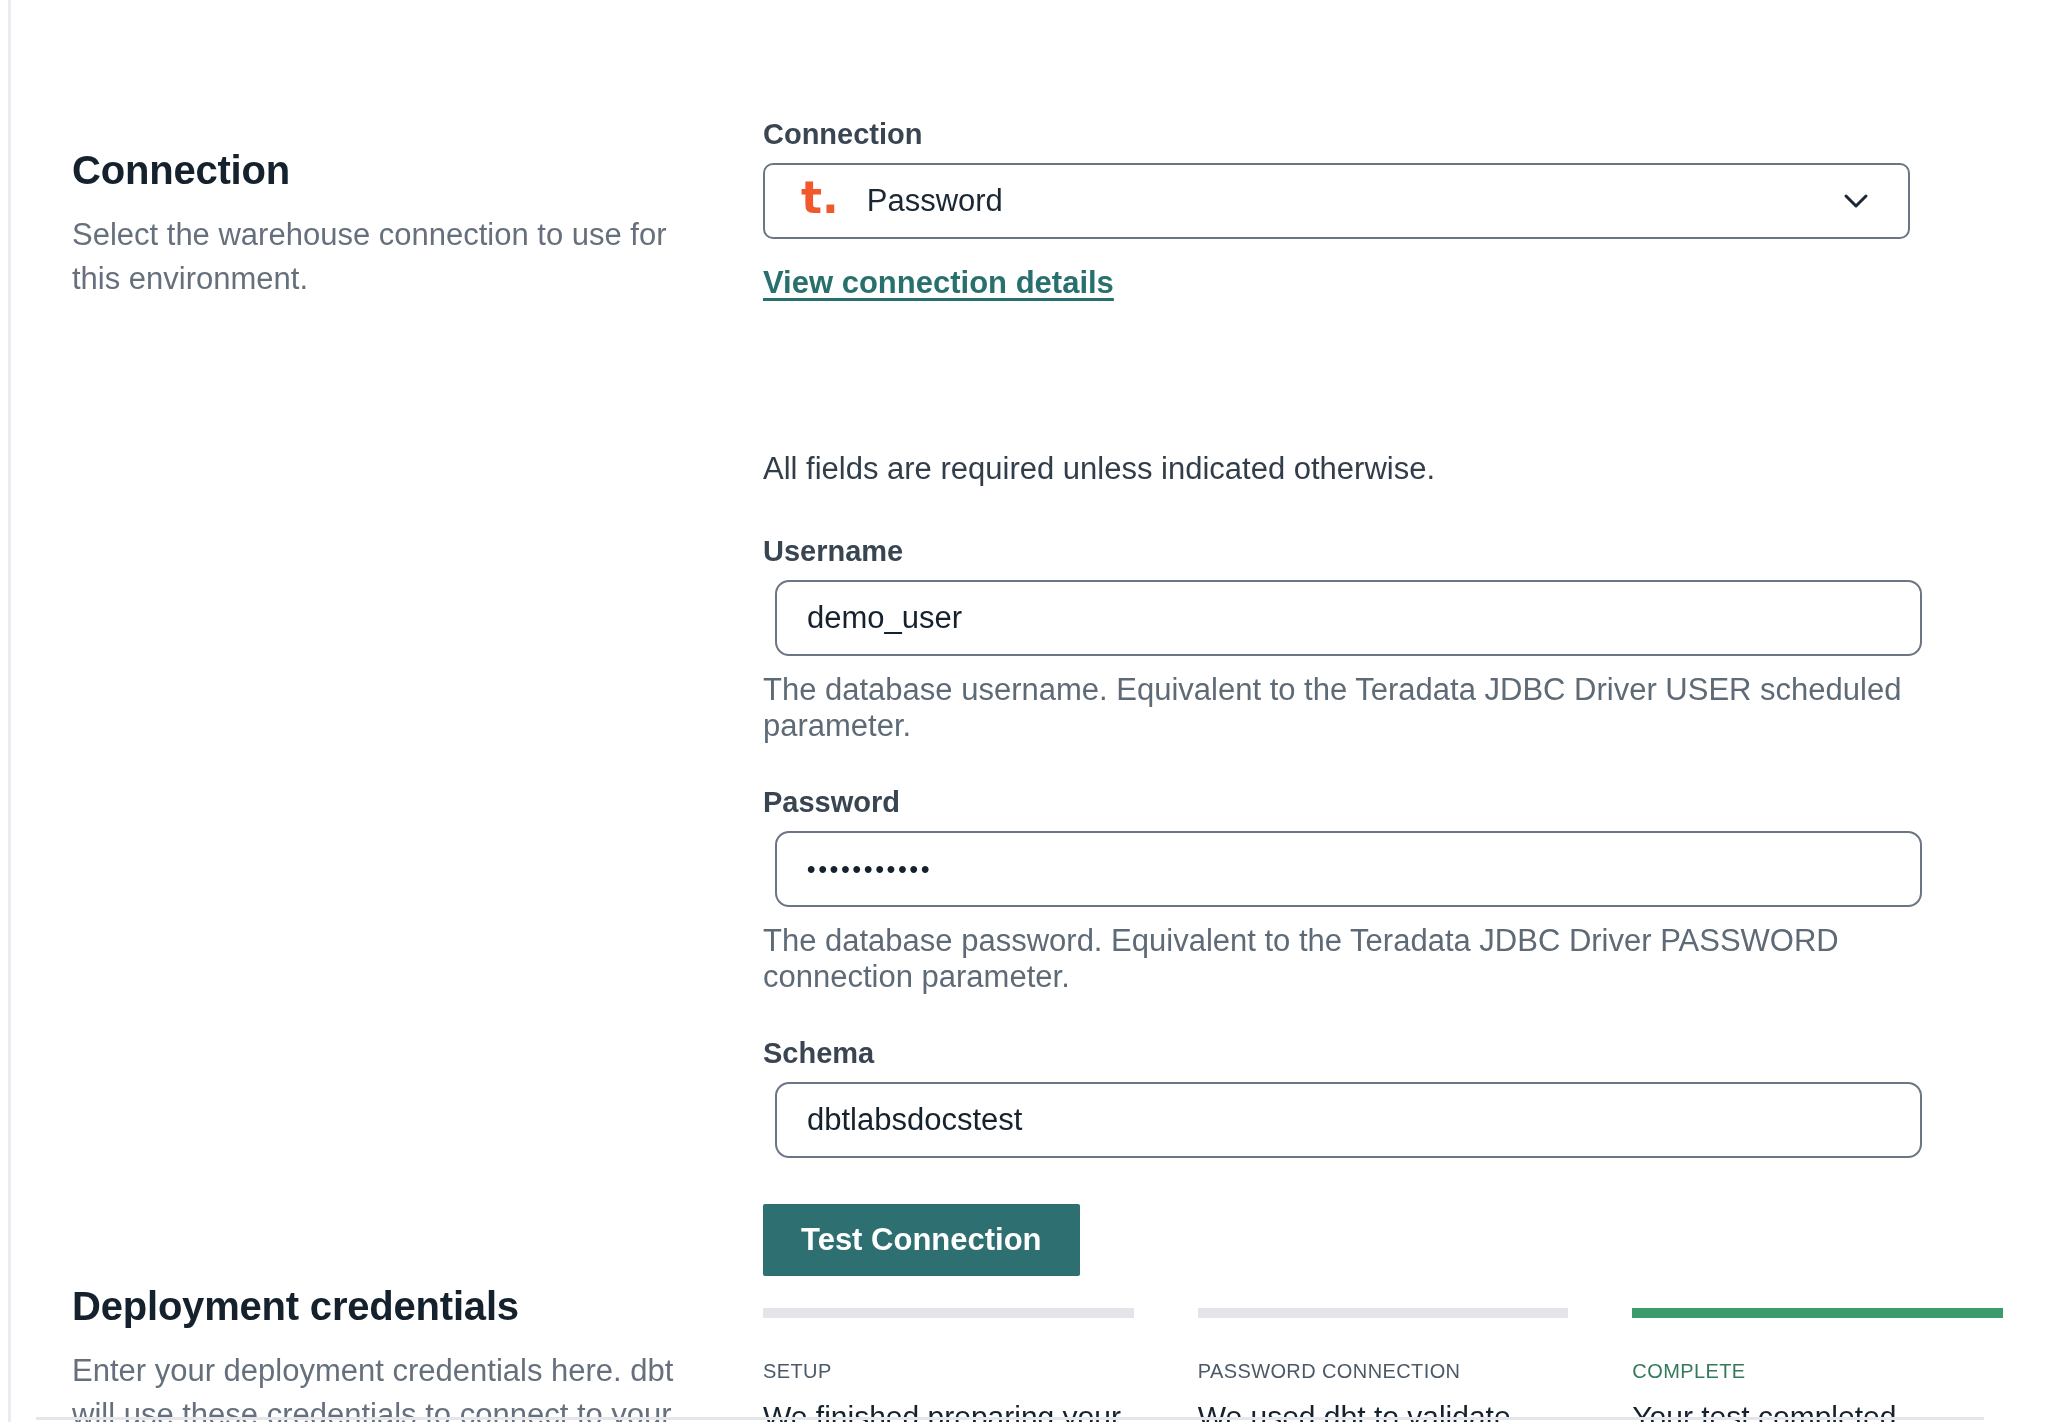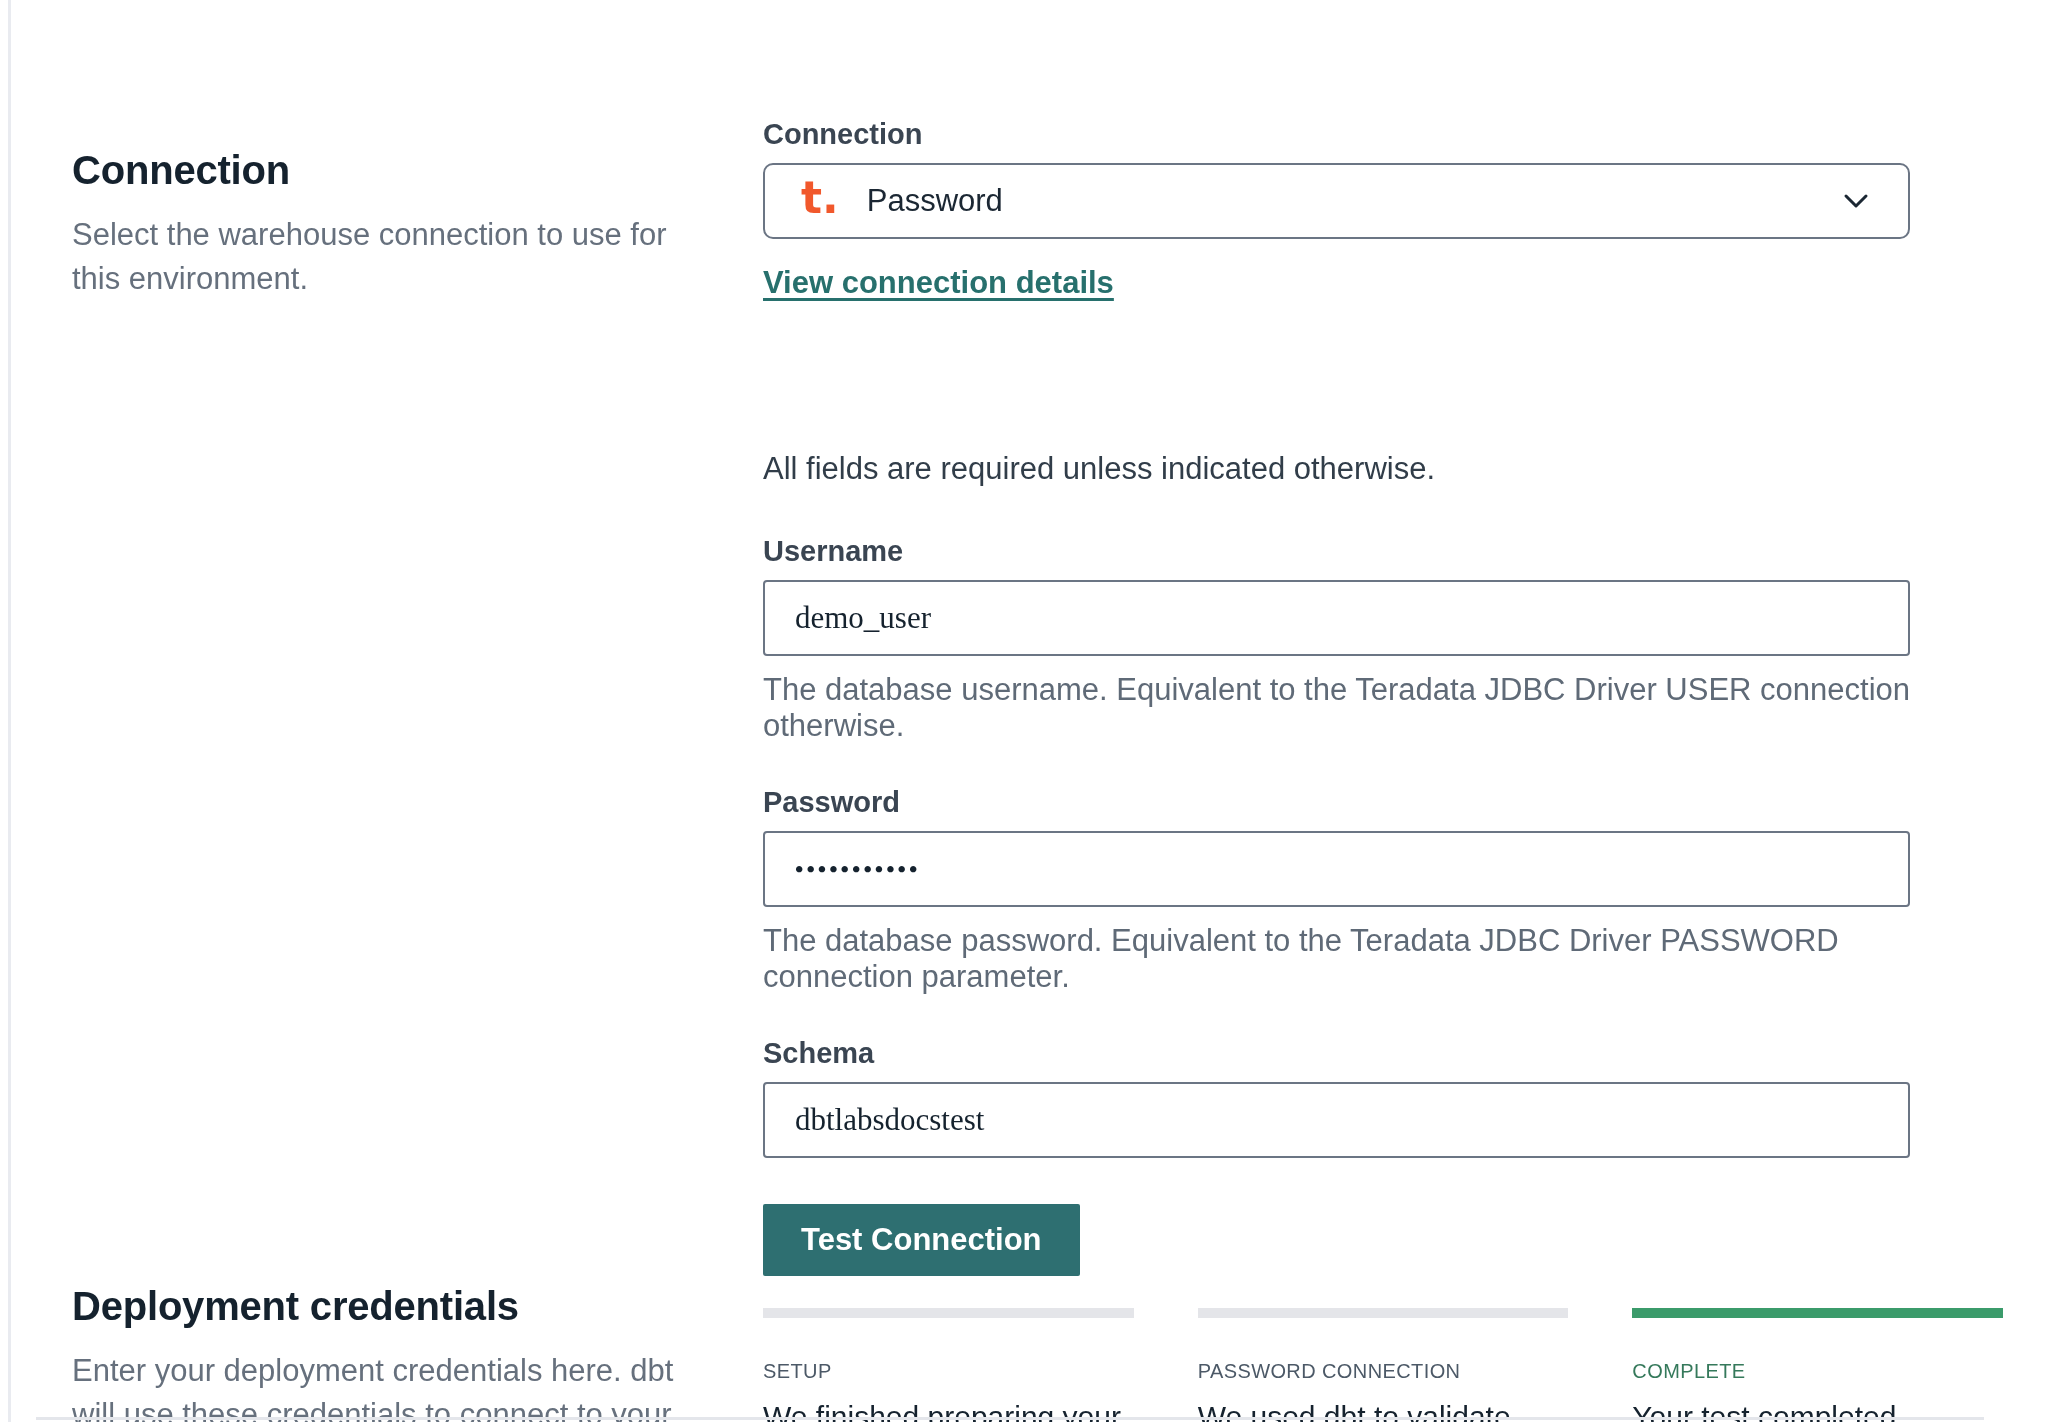--- a/index.html
+++ b/index.html
@@ -66,24 +66,24 @@
   .section-connection { margin-bottom:0; }
   .section-connection .section-right { padding-top:50px; }
   .section-credentials { margin-top:148px; }
 
   .required-note {
     font-size:31px; color:#313d49; margin:2px 0 48px 0;
   }
   .form-field { margin-bottom:42px; }
   .text-input {
     display:block; width:1147px; height:76px;
-    border:2px solid #6b7584; border-radius:4px;
+    border:2px solid #6b7584; border-radius:14px;
     padding:0 30px; font-size:31px; color:#15222e;
-    font-family:Liberation Serif, serif;
-    background:#fff; outline:none;
+    font-family:Liberation Sans, sans-serif;
+    background:#fff; outline:none;margin-left:12px;
   }
   .text-input.pw {
     font-size:24px; font-weight:700; letter-spacing:3px;
   }
   .help-text {
     font-size:31px; color:#5f6a77; margin-top:16px; max-width:1160px;
   }
   .primary-btn {
     margin-top:4px;
     background:#2e6f71; color:#ffffff;
@@ -138,21 +138,21 @@
     <div class="section-left">
       <h2 class="section-title">Deployment credentials</h2>
       <p class="section-desc">Enter your deployment credentials here. dbt will use these credentials to connect to your database and run scheduled jobs in this environment.</p>
     </div>
     <div class="section-right">
       <div class="required-note">All fields are required unless indicated otherwise.</div>
 
       <div class="form-field">
         <div class="field-label">Username</div>
         <input class="text-input" type="text" value="demo_user" style="">
-        <div class="help-text">The database username. Equivalent to the Teradata JDBC Driver USER connection otherwise.</div>
+        <div class="help-text">The database username. Equivalent to the Teradata JDBC Driver USER scheduled parameter.</div>
       </div>
 
       <div class="form-field">
         <div class="field-label">Password</div>
         <input class="text-input pw" type="text" value="•••••••••••" style="">
         <div class="help-text">The database password. Equivalent to the Teradata JDBC Driver PASSWORD connection parameter.</div>
       </div>
 
       <div class="form-field">
         <div class="field-label">Schema</div>

